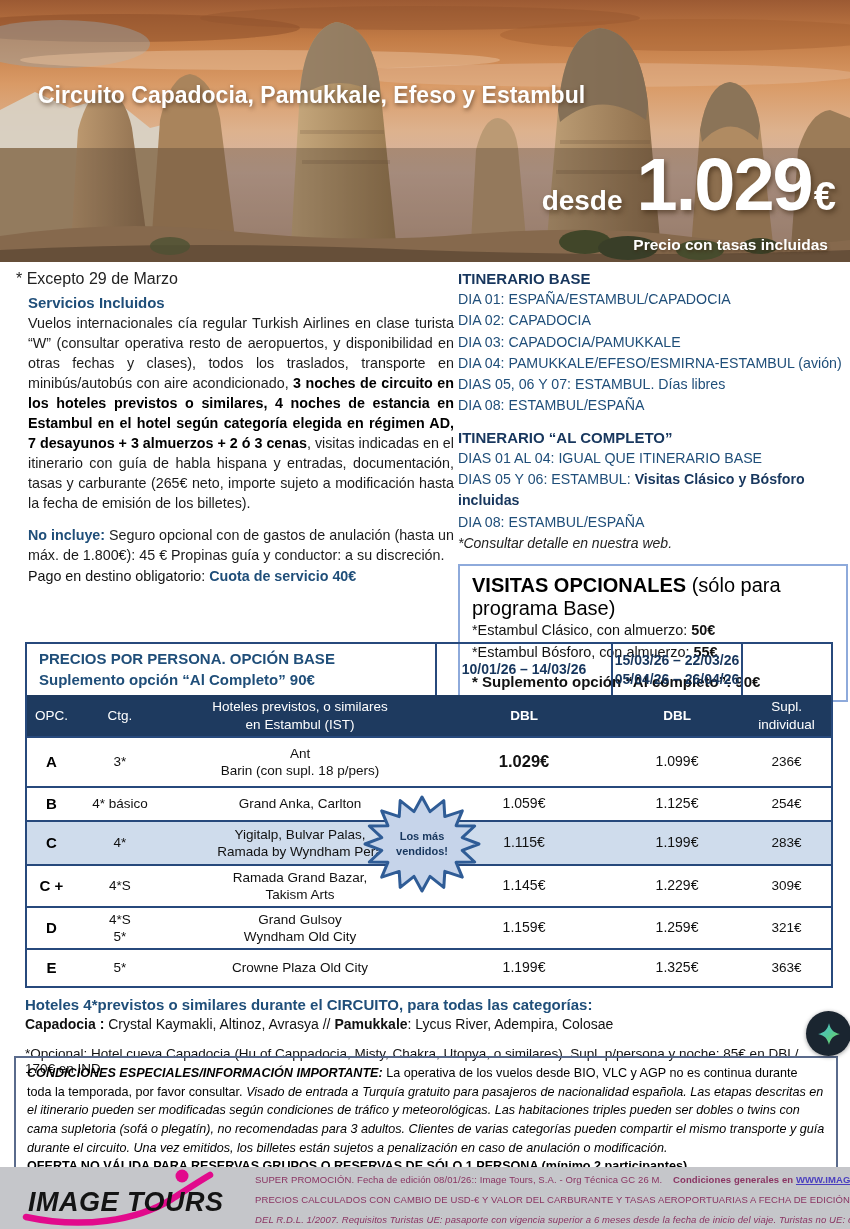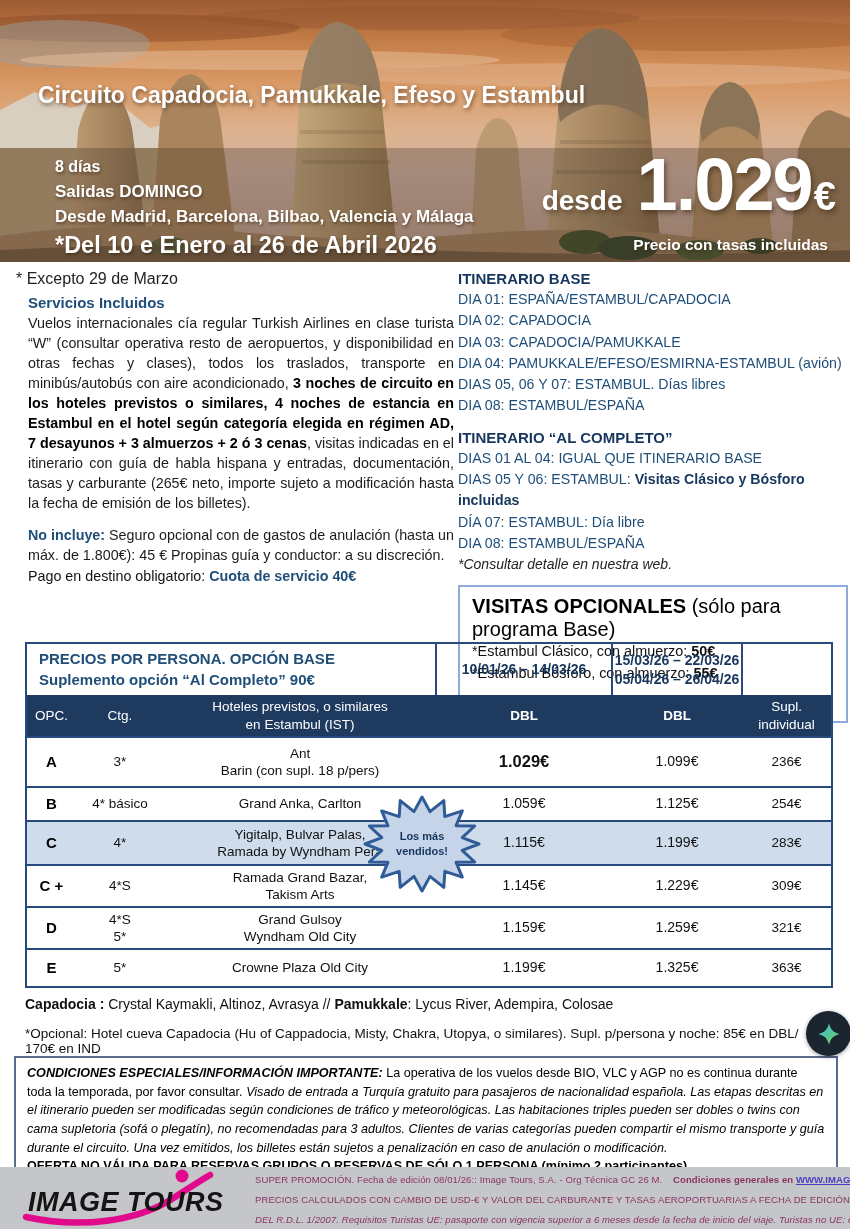--- a/index.html
+++ b/index.html
@@ -153,26 +153,20 @@
       <path d="M0 262 L0 236 Q120 218 240 232 Q360 244 470 234 Q600 224 700 238 Q790 248 850 240 L850 262 Z" fill="#a6835f"></path>
       <path d="M0 262 L0 250 Q200 240 420 250 Q650 258 850 250 L850 262 Z" fill="#6e543c" opacity=".8"></path>
       <ellipse cx="585" cy="242" rx="26" ry="12" fill="#44512c"></ellipse>
       <ellipse cx="628" cy="248" rx="30" ry="12" fill="#39462a"></ellipse>
       <ellipse cx="700" cy="250" rx="24" ry="10" fill="#4c5a31"></ellipse>
       <ellipse cx="170" cy="246" rx="20" ry="9" fill="#55603a" opacity=".8"></ellipse>
       <ellipse cx="760" cy="246" rx="18" ry="8" fill="#3c4827"></ellipse>
       <rect x="0" y="148" width="850" height="114" fill="#3a2d26" opacity=".30"></rect>
     </svg>
     <div class="hero-sub">Circuito Capadocia, Pamukkale, Efeso y Estambul</div>
-    <div class="hero-info">
-      <div class="l1">8 días</div>
-      <div class="l2">Salidas DOMINGO</div>
-      <div class="l2">Desde Madrid, Barcelona, Bilbao, Valencia y Málaga</div>
-      <div class="l4">*Del 10 e Enero al 26 de Abril 2026</div>
-    </div>
     <div class="hero-price">
       <span class="desde">desde</span>
       <span class="amount">1.029</span>
       <span class="cur">€</span>
     </div>
     <div class="hero-price-note">Precio con tasas incluidas</div>
   </div>
 
   <div class="col-left">
     <p class="exception">* Excepto 29 de Marzo</p>
@@ -186,21 +180,20 @@
     <div class="itin-title">ITINERARIO BASE</div>
     <div class="itin-line">DIA 01: ESPAÑA/ESTAMBUL/CAPADOCIA</div>
     <div class="itin-line">DIA 02: CAPADOCIA</div>
     <div class="itin-line">DIA 03: CAPADOCIA/PAMUKKALE</div>
     <div class="itin-line">DIA 04: PAMUKKALE/EFESO/ESMIRNA-ESTAMBUL (avión)</div>
     <div class="itin-line">DIAS 05, 06 Y 07: ESTAMBUL. Días libres</div>
     <div class="itin-line">DIA 08: ESTAMBUL/ESPAÑA</div>
     <div class="itin-title" style="margin-top:12px;">ITINERARIO “AL COMPLETO”</div>
     <div class="itin-line">DIAS 01 AL 04: IGUAL QUE ITINERARIO BASE</div>
     <div class="itin-line"><span>DIAS 05 Y 06: ESTAMBUL: </span><span class="b">Visitas Clásico y Bósforo incluidas</span></div>
-    <div class="itin-line">DÍA 07: ESTAMBUL: Día libre</div>
     <div class="itin-line">DIA 08: ESTAMBUL/ESPAÑA</div>
     <div class="itin-note">*Consultar detalle en nuestra web.</div>
 
     <div class="visitas">
       <div class="vt"><span class="b">VISITAS OPCIONALES</span><span> (sólo para programa Base)</span></div>
       <div class="vi"><span>*Estambul Clásico, con almuerzo: </span><span class="b">50€</span></div>
       <div class="vi"><span>*Estambul Bósforo, con almuerzo: </span><span class="b">55€</span></div>
       <div class="vs">* Suplemento opción “Al completo”: 90€</div>
     </div>
   </div>
@@ -317,20 +310,21 @@
         <polygon points="117,50 100.2,56.4 112.7,68 94.1,68.3 100.3,83.2 82.8,77.4 81.8,93.4 68,82.4 60,97 52,82.4 38.2,93.4 37.2,77.4 19.7,83.2 25.9,68.3 7.3,68 19.8,56.4 3,50 19.8,43.6 7.3,32 25.9,31.7 19.7,16.8 37.2,22.6 38.2,6.6 52,17.6 60,3 68,17.6 81.8,6.6 82.8,22.6 100.3,16.8 94.1,31.7 112.7,32 100.2,43.6" fill="#c6d4ea" stroke="#2f5c96" stroke-width="3" stroke-linejoin="round"></polygon>
       </svg>
       <div class="txt">
         <span>Los más</span>
         <span>vendidos!</span>
       </div>
     </div>
   </div>
 
   <div class="hotels-note">
+    <p class="hn-title">Hoteles 4*previstos o similares durante el CIRCUITO, para todas las categorías:</p>
     <p class="hn-l2"><span class="b">Capadocia :</span><span> Crystal Kaymakli, Altinoz, Avrasya  // </span><span class="b">Pamukkale</span><span>: Lycus River, Adempira, Colosae</span></p>
     <p class="hn-l3">*Opcional: Hotel cueva Capadocia (Hu of Cappadocia, Misty, Chakra, Utopya, o similares). Supl. p/persona y noche:  85€ en DBL/ 170€ en IND</p>
   </div>
 
   <div class="conditions">
     <span class="lbl">CONDICIONES ESPECIALES/INFORMACIÓN IMPORTANTE:</span><span> La operativa de los vuelos desde BIO, VLC y AGP no es continua durante toda la temporada, por favor consultar. </span><span class="it">Visado de entrada a Turquía gratuito para pasajeros de nacionalidad española. Las etapas descritas en el itinerario pueden ser modificadas según condiciones de tráfico y meteorológicas. Las habitaciones triples pueden ser dobles o twins con cama supletoria (sofá o plegatín), no recomendadas para 3 adultos. Clientes de varias categorías pueden compartir el mismo transporte y guía durante el circuito. Una vez emitidos, los billetes están sujetos a penalización en caso de anulación o modificación.</span>
     <div class="offer">OFERTA NO VÁLIDA PARA RESERVAS GRUPOS O RESERVAS DE SÓLO 1 PERSONA (mínimo 2 participantes)</div>
   </div>
 
   <div class="footer">

